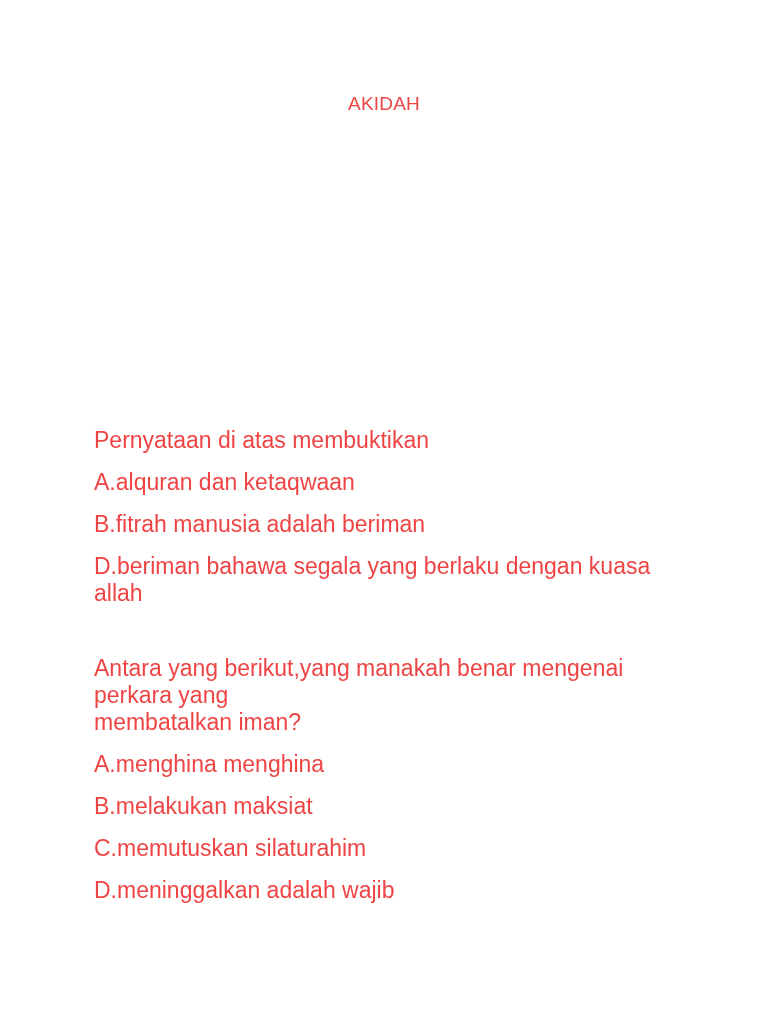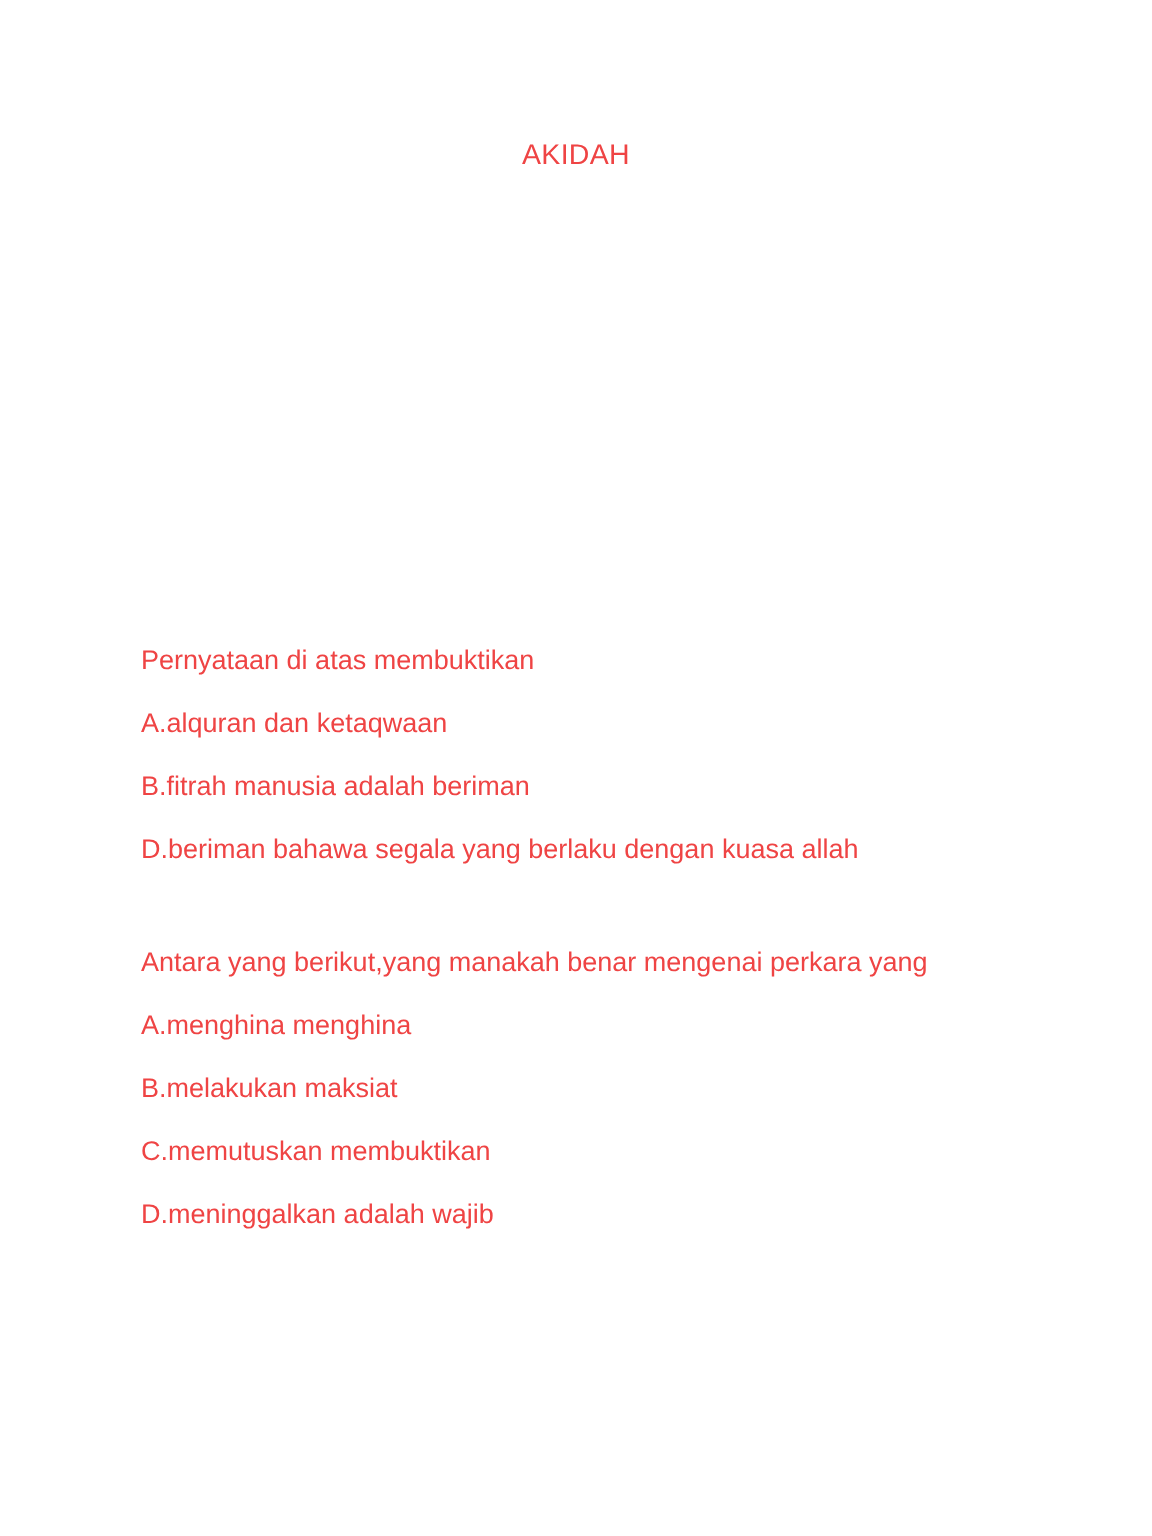--- a/index.html
+++ b/index.html
@@ -25,21 +25,21 @@
     text-align: center;
     font-size: 19px;
     line-height: 27px;
     letter-spacing: 0.2px;
   }
   .content {
     position: absolute;
     top: 427px;
     left: 94px;
     width: 600px;
-    font-size: 18px;
+    font-size: 23px;
     line-height: 27px;
   }
   .para {
     margin: 0 0 15px 0;
   }
   .q2-gap {
     margin-top: 48px;
   }
 </style>
 </head>
@@ -55,24 +55,25 @@
 
     <p class="para">A.alquran dan ketaqwaan</p>
 
     <p class="para">B.fitrah manusia adalah beriman</p>
 
 
     <p class="para">D.beriman bahawa segala yang berlaku dengan kuasa allah</p>
 
     <p class="para q2-gap">
       <span>Antara yang berikut,yang manakah benar mengenai perkara yang</span><br>
+      <span>membatalkan iman?</span>
     </p>
 
     <p class="para">A.menghina menghina</p>
 
     <p class="para">B.melakukan maksiat</p>
 
-    <p class="para">C.memutuskan membuktikan</p>
+    <p class="para">C.memutuskan silaturahim</p>
 
     <p class="para">D.meninggalkan adalah wajib</p>
 
   </div>
 </div>
 
 </body></html>

